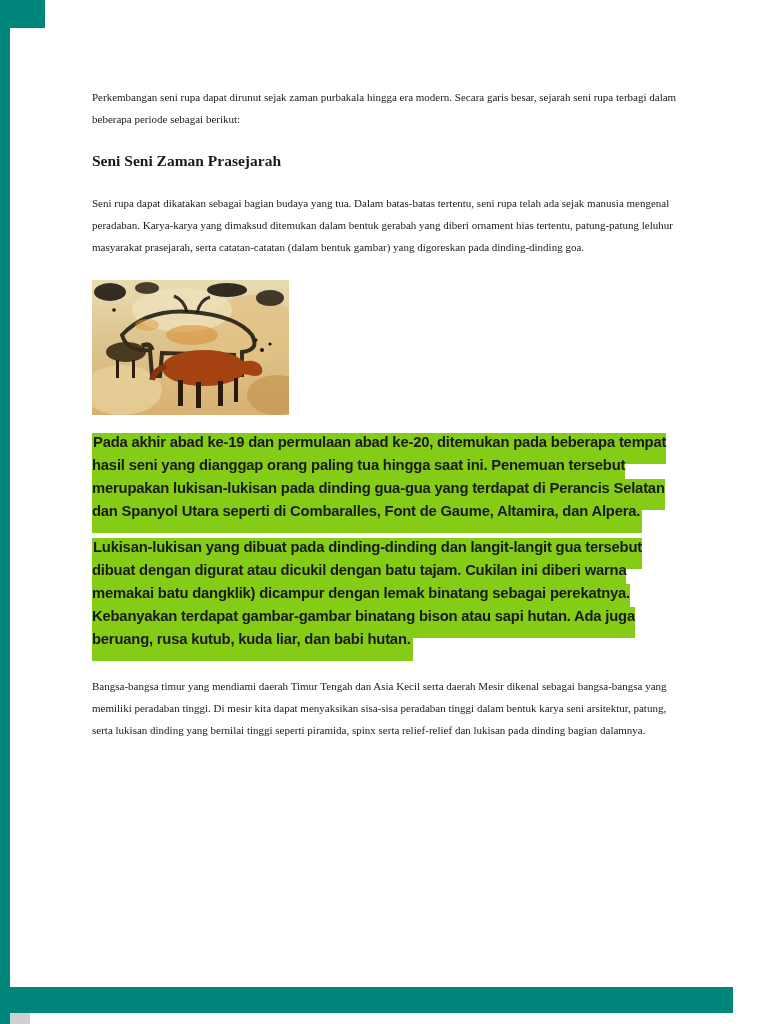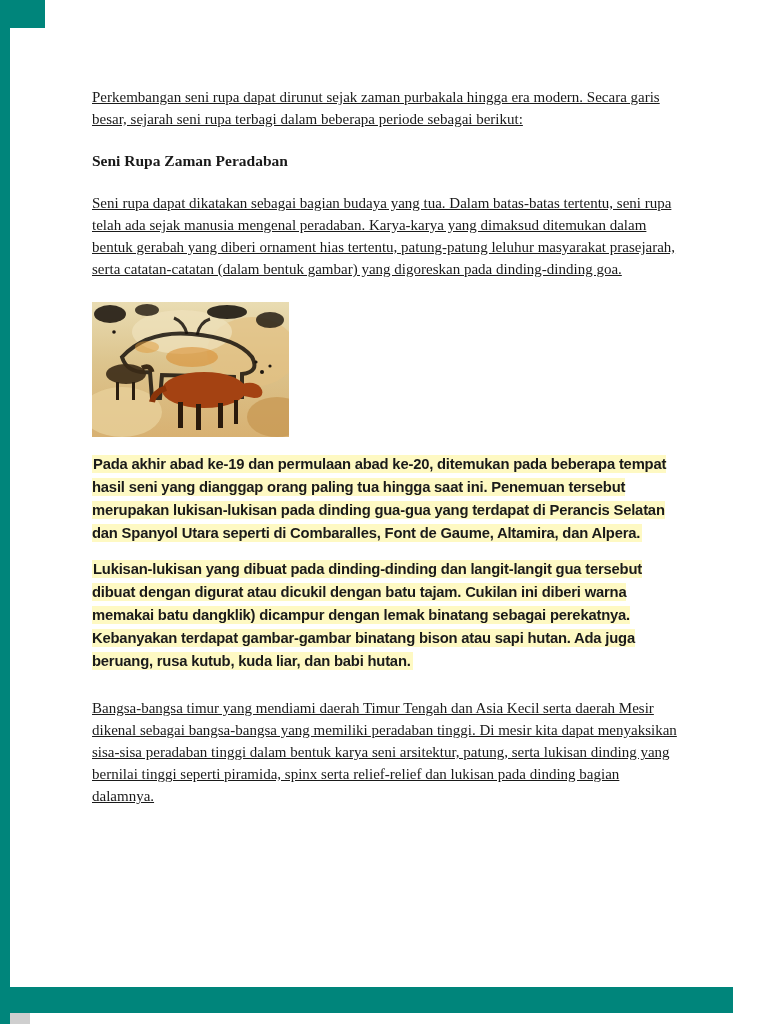--- a/index.html
+++ b/index.html
@@ -51,24 +51,23 @@
 
   .doc-title {
     text-align: center;
     font-weight: bold;
     font-size: 17.5px;
     letter-spacing: 0.3px;
     margin: 0 0 26px 0;
   }
 
   .para {
-    font-size: 15px;
+    font-size: 11px;
     line-height: 22px;
     margin: 0 0 22px 0;
-    text-decoration: underline;
   }
 
   .section-heading {
     font-weight: bold;
     font-size: 15.5px;
     margin: 0 0 22px 0;
   }
 
   .figure {
     width: 197px;
@@ -79,41 +78,41 @@
 
   .hl-wrap {
     font-family: "Liberation Sans", sans-serif;
     font-weight: 700;
     font-size: 14.8px;
     line-height: 23px;
     letter-spacing: -0.2px;
     margin: 0 0 13px 0;
   }
   .hl-text {
-    background: #fef9c3;
-    padding: 1px 2px 1px 1px;
+    background: #84cc16;
+    padding: 1px 2px 14px 1px;
   }
   .hl-gap-after { margin-bottom: 12px; }
 
   .spacer-lg { height: 12px; }
 </style>
 </head>
 <body style="--teal:#00857b;">
 
 <div class="edge-left"></div>
 <div class="edge-topleft-block"></div>
 <div class="edge-bottom"></div>
 <div class="edge-bottomleft-gray"></div>
 
 <div class="content">
 
 
   <p class="para">Perkembangan seni rupa dapat dirunut sejak zaman purbakala hingga era modern. Secara garis besar, sejarah seni rupa terbagi dalam beberapa periode sebagai berikut:</p>
 
-  <h2 class="section-heading">Seni Rupa Zaman Peradaban</h2>
+  <h2 class="section-heading">Seni Seni Zaman Prasejarah</h2>
 
   <p class="para">Seni rupa dapat dikatakan sebagai bagian budaya yang tua. Dalam batas-batas tertentu, seni rupa telah ada sejak manusia mengenal peradaban. Karya-karya yang dimaksud ditemukan dalam bentuk gerabah yang diberi ornament hias tertentu, patung-patung leluhur masyarakat prasejarah, serta catatan-catatan (dalam bentuk gambar) yang digoreskan pada dinding-dinding goa.</p>
 
   <svg class="figure" viewBox="0 0 197 135" role="img">
     <defs>
       <linearGradient id="rockbg" x1="0" y1="0" x2="0" y2="1">
         <stop offset="0" stop-color="#e9dcb2"></stop>
         <stop offset="0.45" stop-color="#dcc48d"></stop>
         <stop offset="1" stop-color="#d8b172"></stop>
       </linearGradient>

